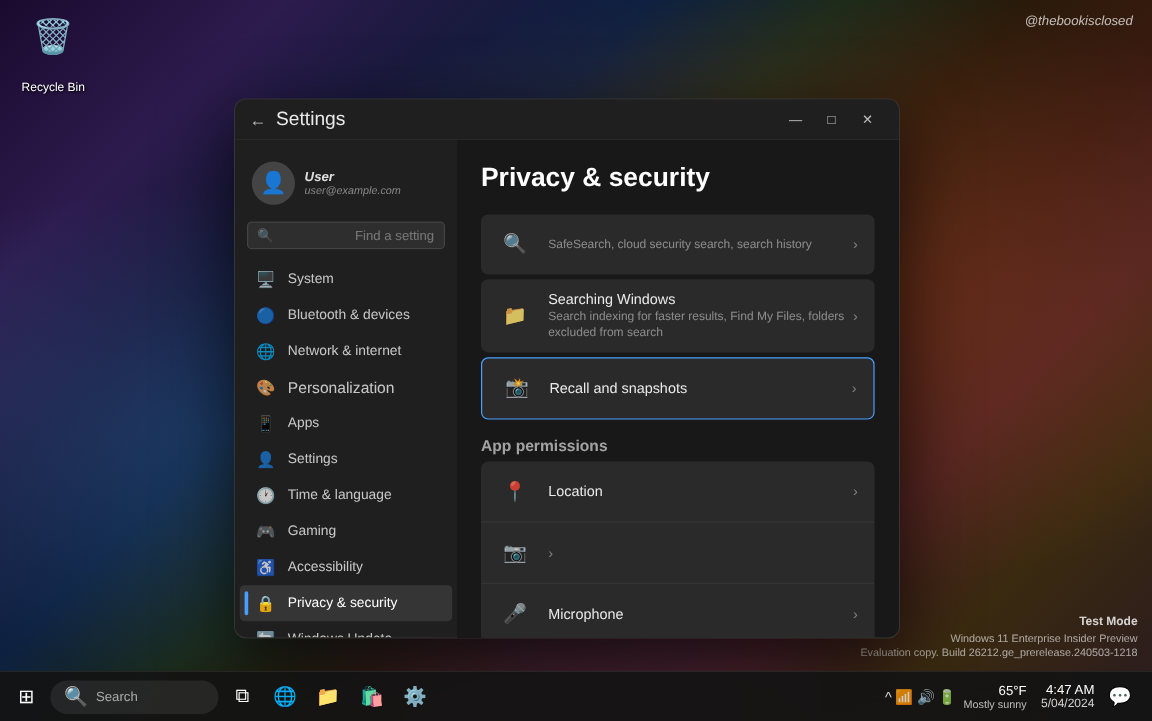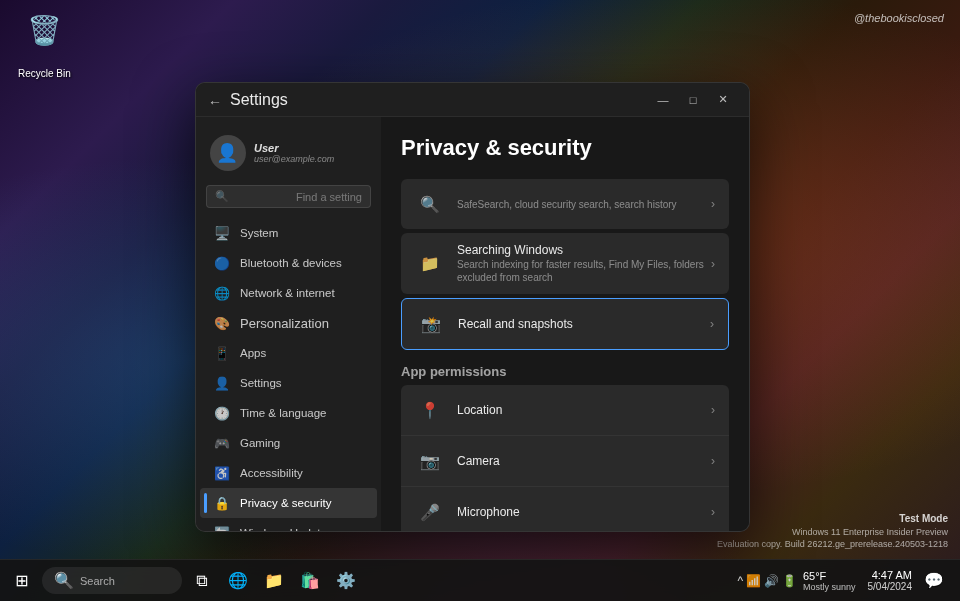--- a/index.html
+++ b/index.html
@@ -118,21 +118,21 @@
       padding-right: 10px;
     }
     .tray-icon {
       color: rgba(255,255,255,0.8);
       font-size: 12px;
       cursor: pointer;
     }
     .weather-widget {
       display: flex;
       flex-direction: column;
-      align-items: flex-start;
+      align-items: flex-end;
       cursor: pointer;
     }
     .weather-temp {
       color: white;
       font-size: 11px;
     }
     .weather-desc {
       color: rgba(255,255,255,0.7);
       font-size: 9px;
     }
@@ -554,23 +554,20 @@
           <div id="app-items-container">
               <div class="settings-item">
       <div class="settings-item-icon">📍</div>
       <div class="settings-item-text">
         <div class="settings-item-title">Location</div>
       </div>
       <span class="settings-item-chevron">›</span>
     </div>
               <div class="settings-item">
       <div class="settings-item-icon">📷</div>
-      <div class="settings-item-text">
-        <div class="settings-item-title">Camera</div>
-      </div>
       <span class="settings-item-chevron">›</span>
     </div>
               <div class="settings-item">
       <div class="settings-item-icon">🎤</div>
       <div class="settings-item-text">
         <div class="settings-item-title">Microphone</div>
       </div>
       <span class="settings-item-chevron">›</span>
     </div>
             </div>

